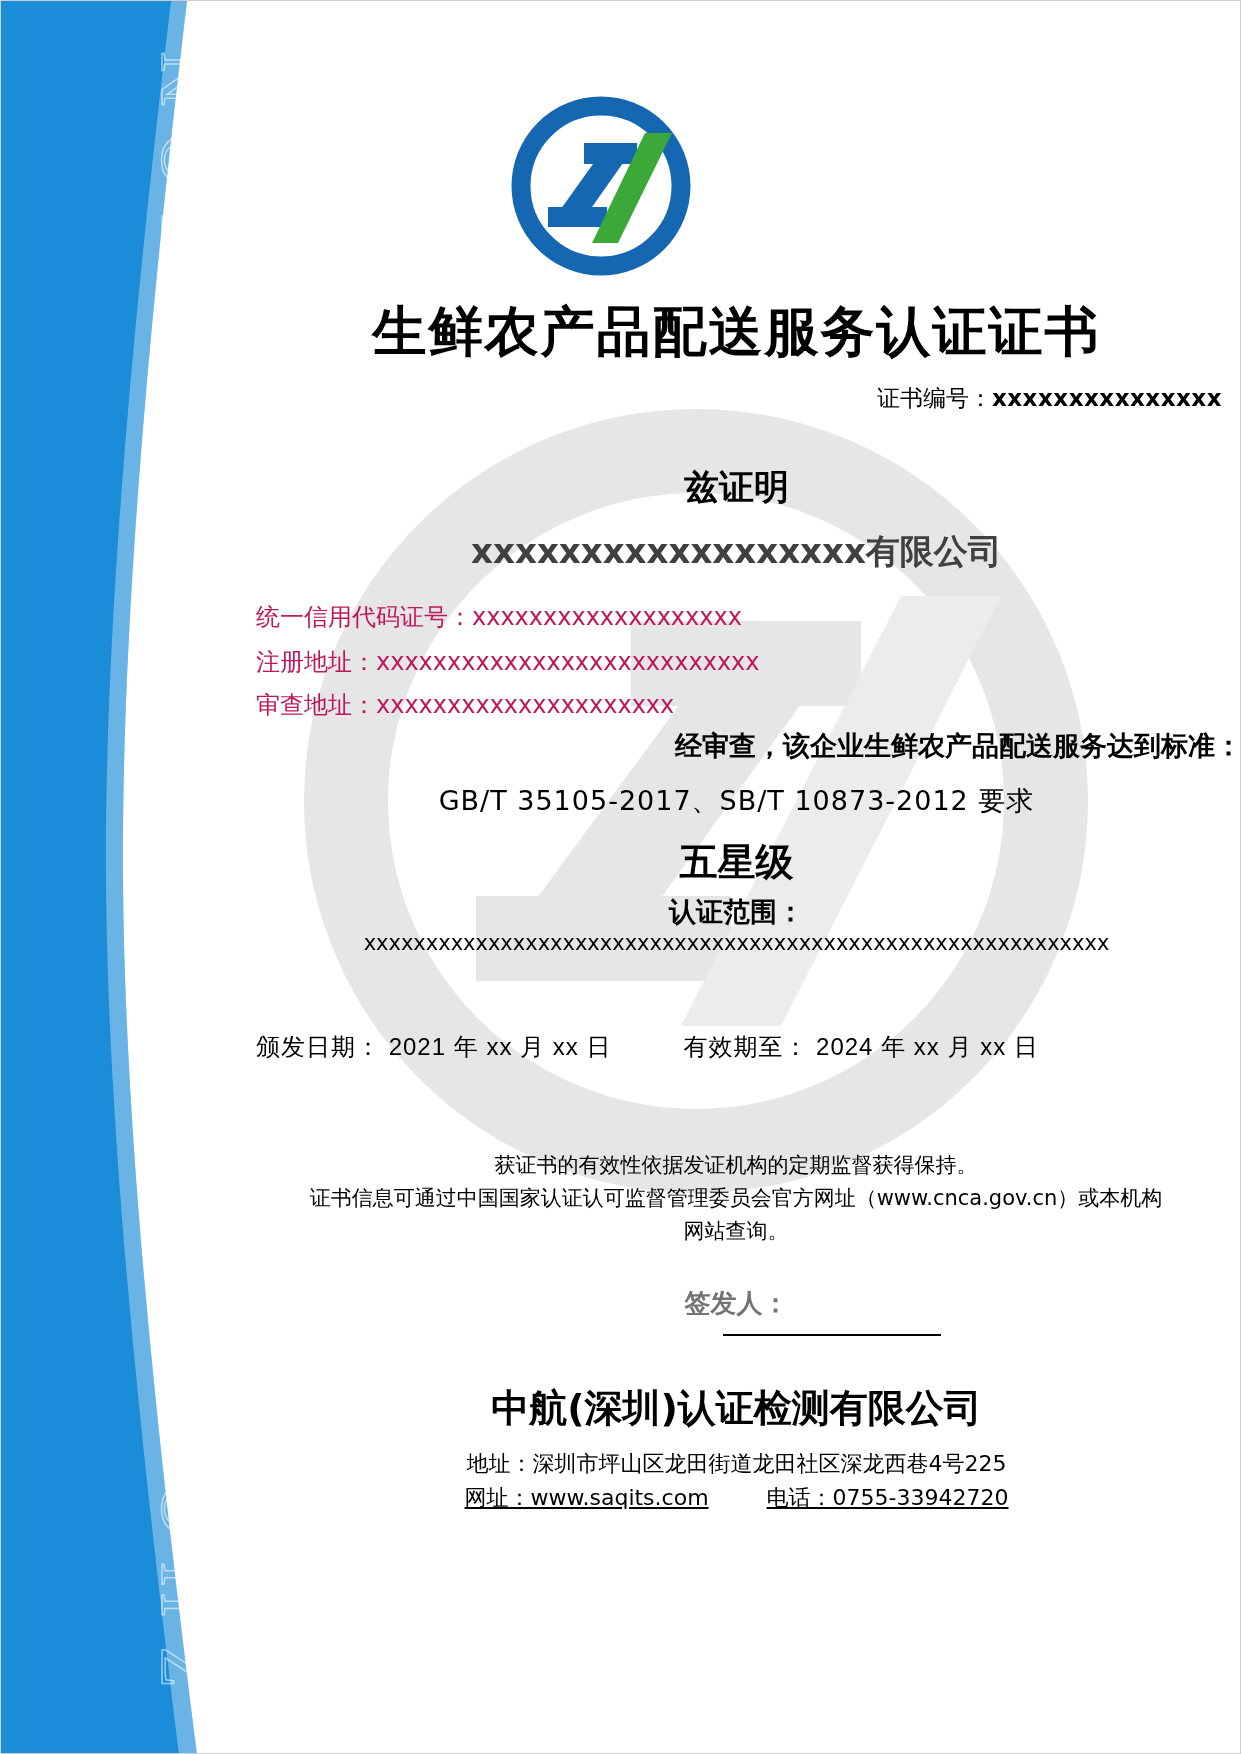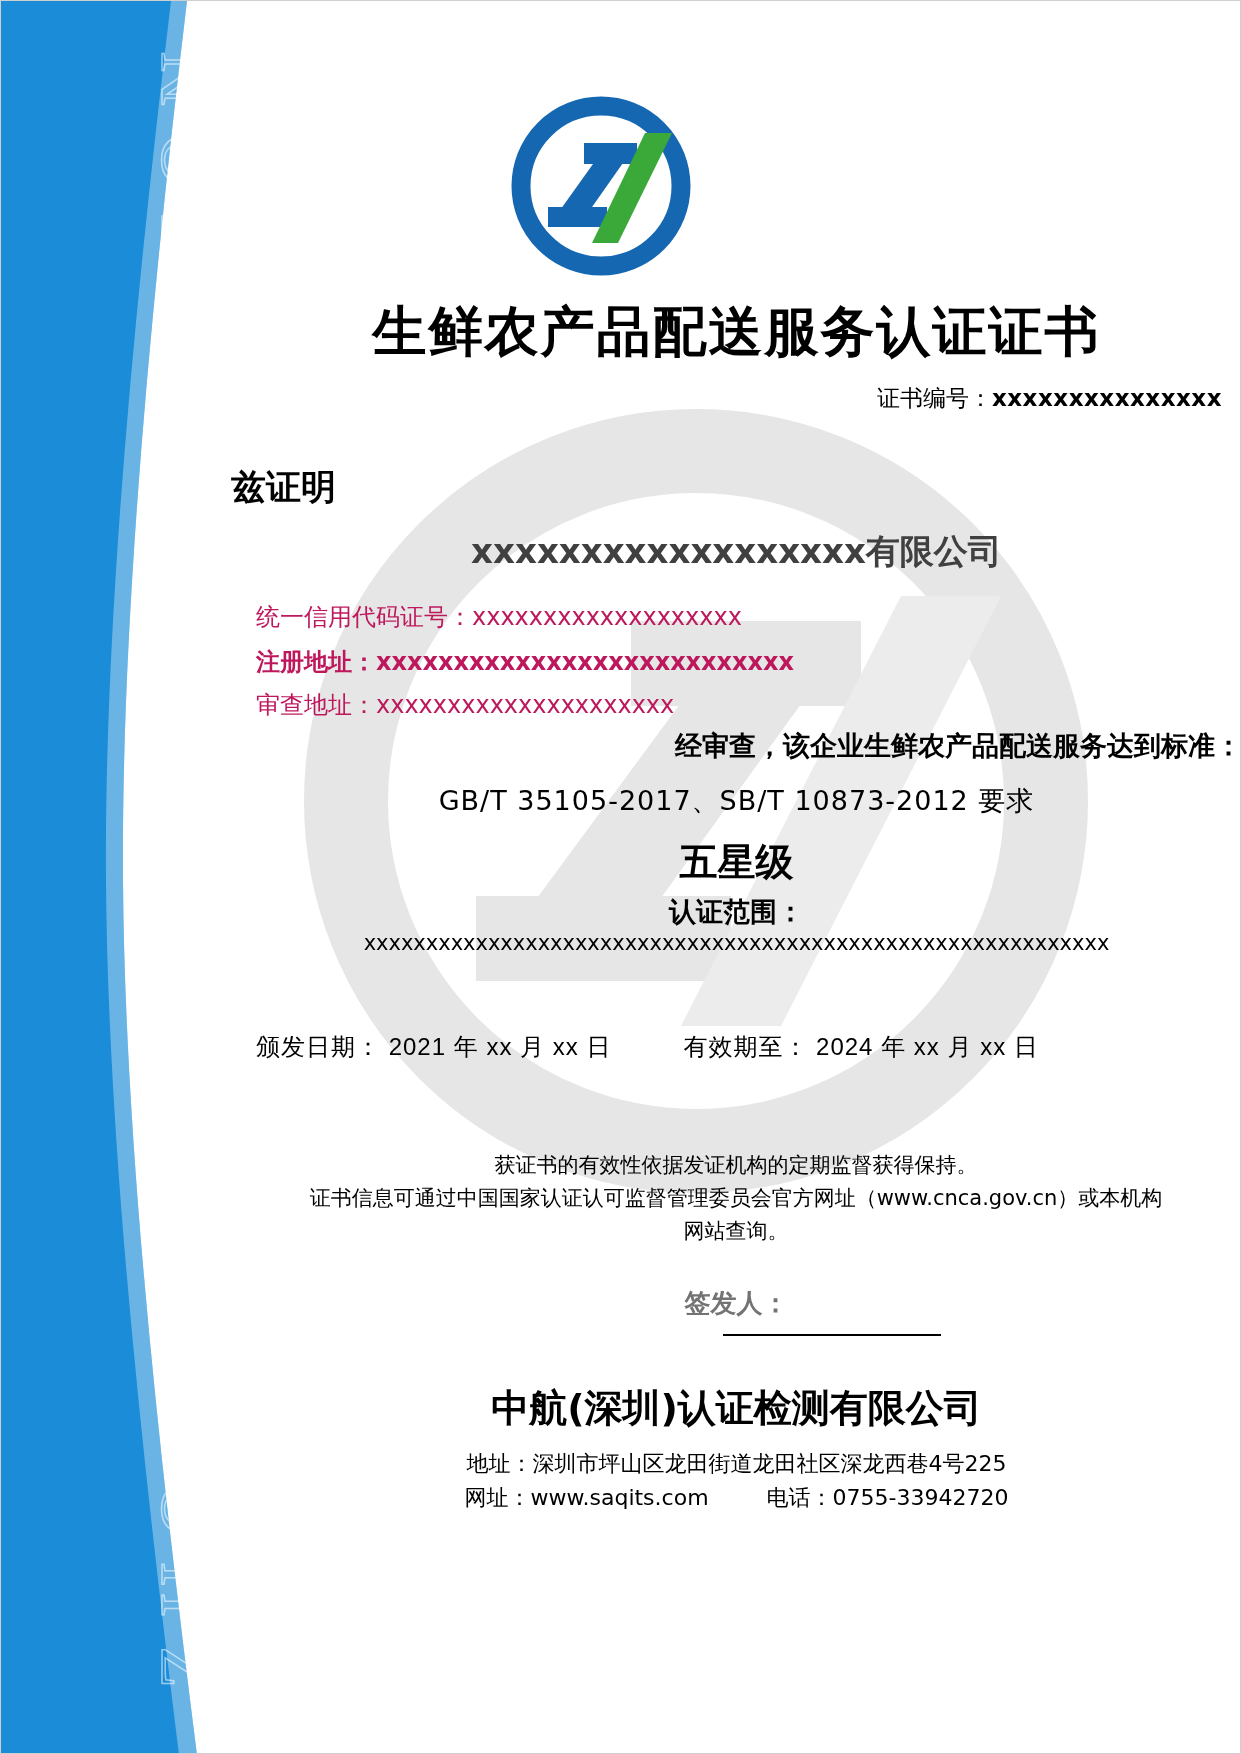--- a/index.html
+++ b/index.html
@@ -104,20 +104,21 @@
     font-family: "DejaVu Sans", sans-serif;
     color: #000;
   }
   .cert-no b { font-weight: bold; letter-spacing: 0.5px; }
 
   .zizhengming {
     position: absolute;
     left: 0;
     top: 463px;
     width: 1011px;
+    text-align: center;
     font-family: "DejaVu Sans", sans-serif;
     font-weight: bold;
     font-size: 35px;
     color: #000;
   }
 
   .company {
     position: absolute;
     left: 0;
     top: 528px;
@@ -135,21 +136,21 @@
     left: 25px;
     font-family: "DejaVu Sans", sans-serif;
     font-size: 24px;
     color: #be185d;
     white-space: nowrap;
   }
   .field .lbl { }
   .field .val { letter-spacing: 0px; }
 
   .f1 { top: 600px; }
-  .f2 { top: 645px; font-weight: bold; }
+  .f2 { top: 645px; }
   .f3 { top: 688px; }
 
   .statement {
     position: absolute;
     left: 0;
     top: 727px;
     width: 1011px;
     text-align: right;
     font-family: "DejaVu Sans", sans-serif;
     font-weight: bold;
@@ -271,20 +272,21 @@
     position: absolute;
     left: 0;
     top: 1482px;
     width: 1011px;
     font-family: "DejaVu Sans", sans-serif;
     font-size: 22px;
     color: #000;
     display: flex;
     justify-content: center;
     gap: 58px;
+    text-decoration: underline;
   }
 </style>
 </head>
 <body>
 
 <div class="page">
 
   <div class="left-band">
     <svg width="230" height="1754" viewBox="0 0 230 1754" xmlns="http://www.w3.org/2000/svg">
       <path d="M0,0 L186,0 C150,300 120,620 122,880 C124,1150 160,1470 196,1754 L0,1754 Z" fill="#1a8cd8"></path>

